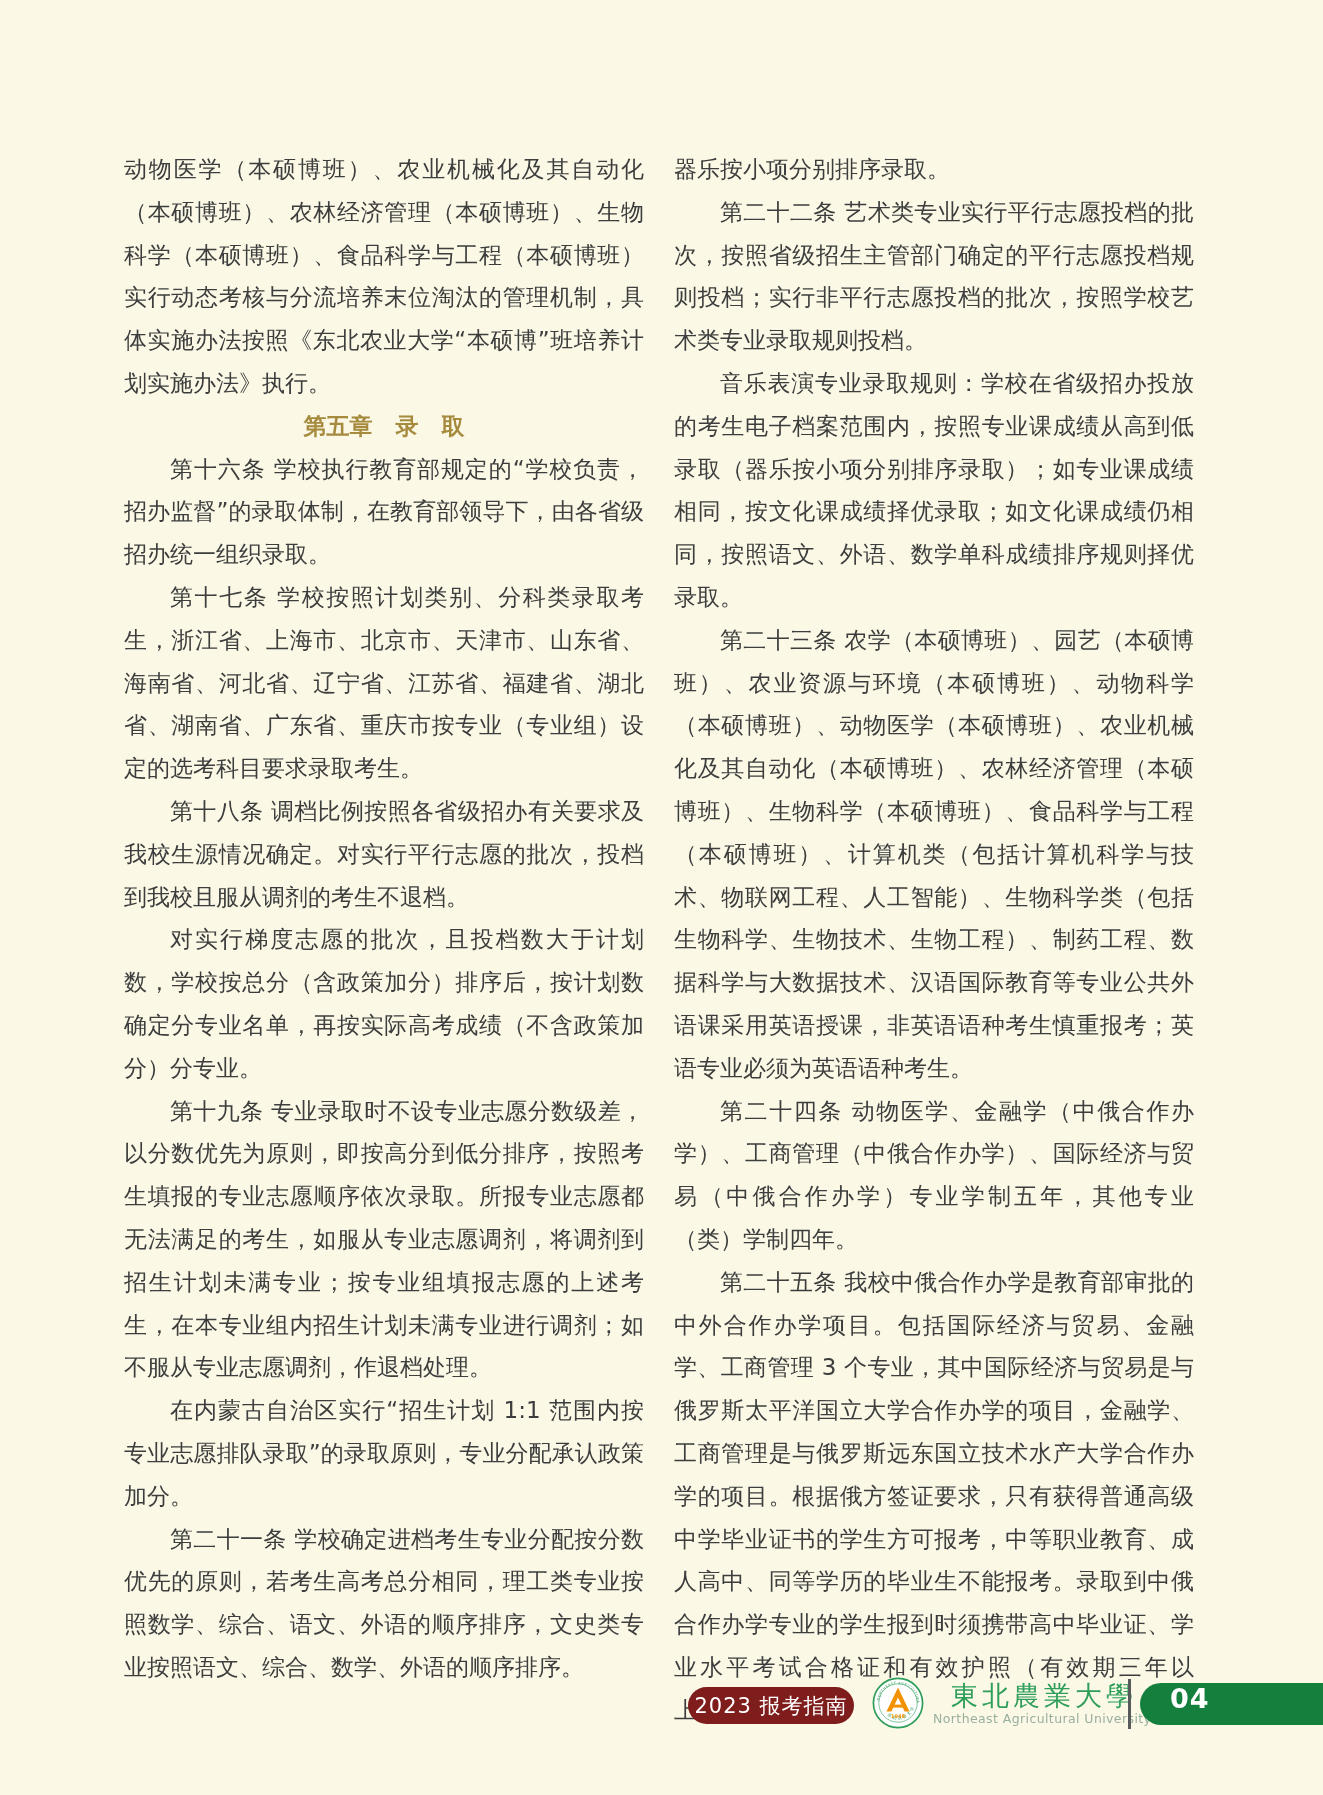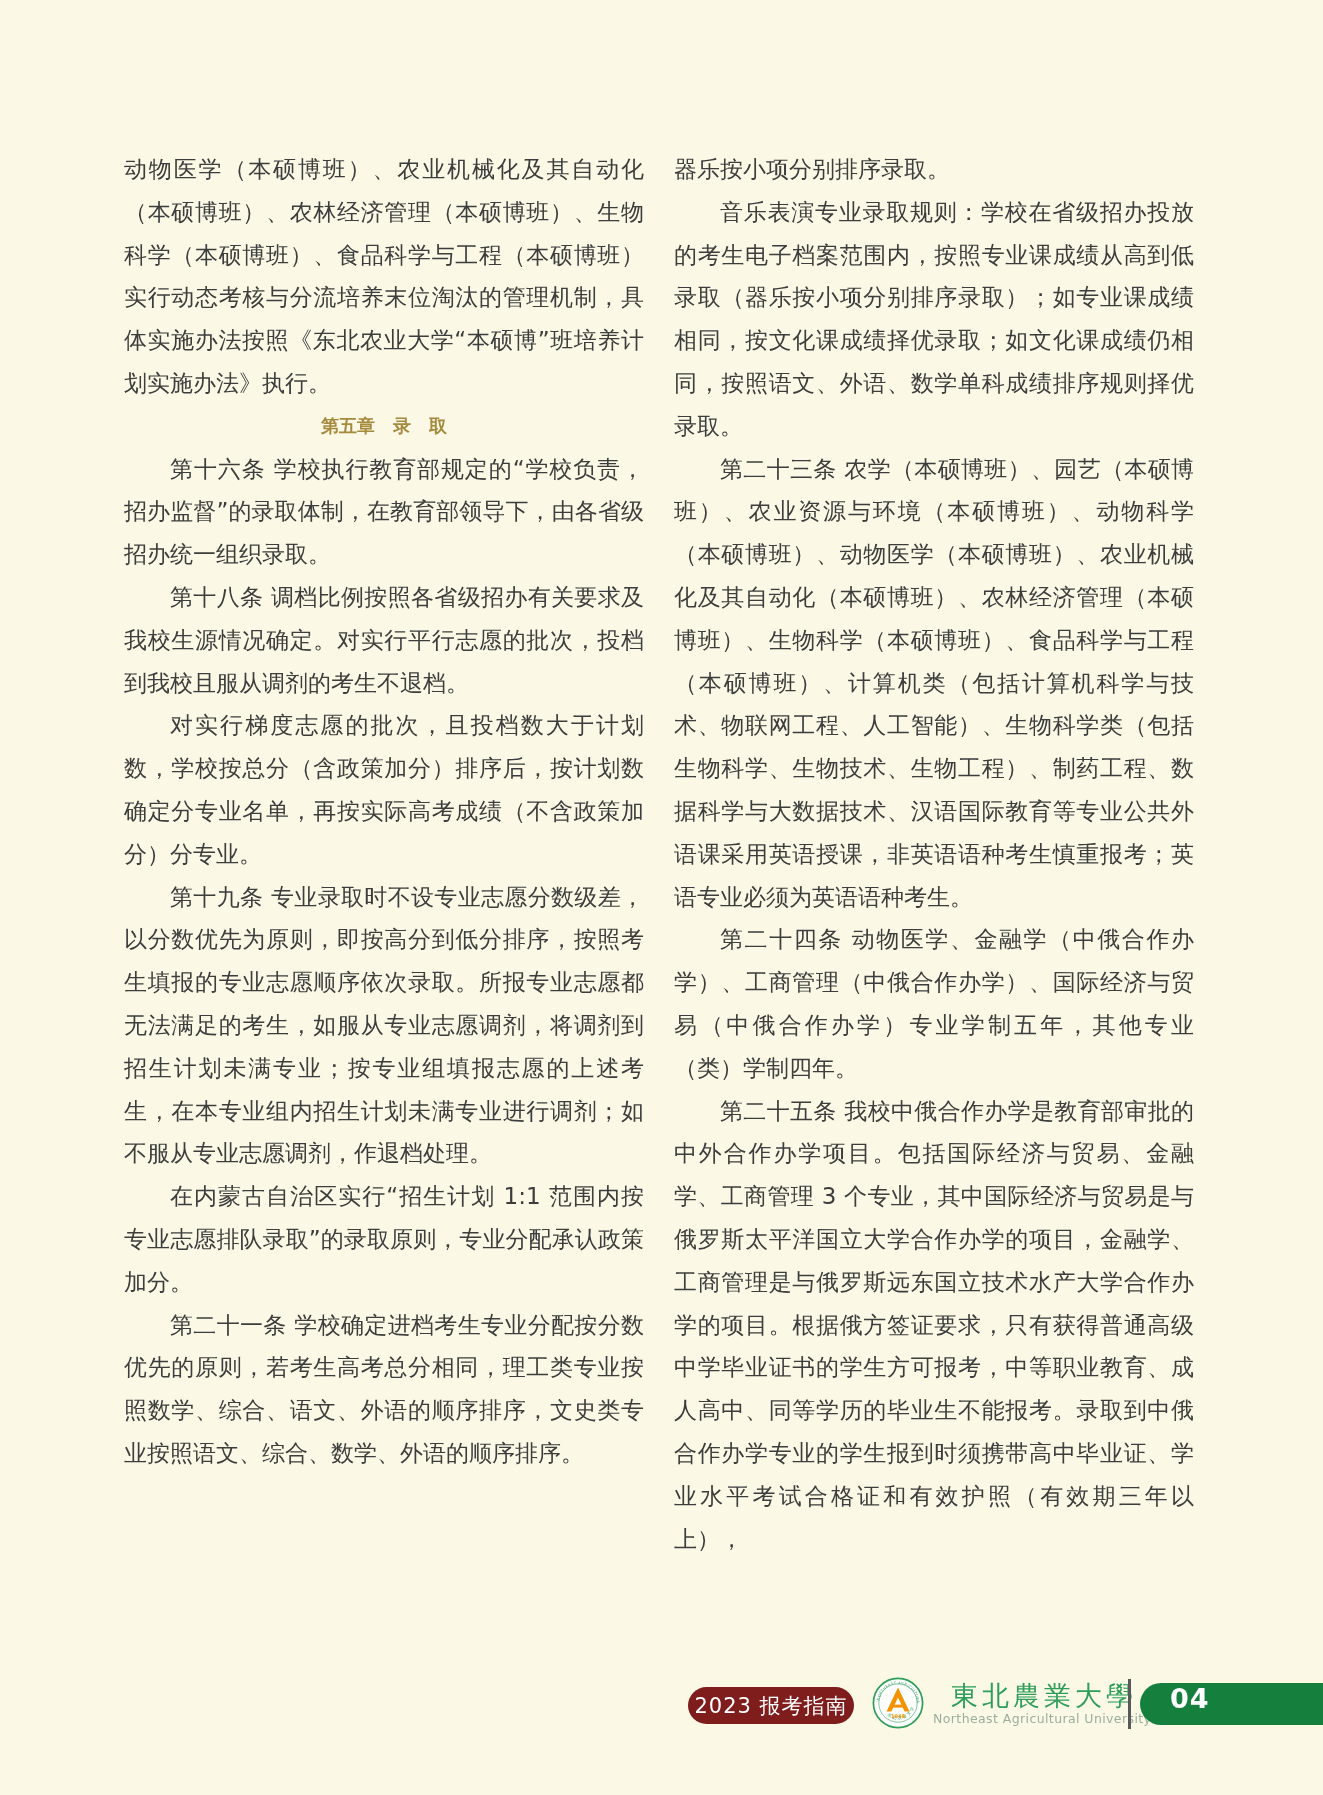--- a/index.html
+++ b/index.html
@@ -24,21 +24,21 @@
   .col {
     width: 520px;
     font-size: 23px;
     line-height: 42.8px;
     color: #3d3d3d;
     text-align: justify;
   }
   .col p { margin: 0; }
   .col p.ind { text-indent: 2em; }
   .chapter {
-    font-size: 18px;
+    font-size: 23px;
     font-weight: 600;
     text-align: center;
     color: #A68A3D;
     line-height: 42.8px;
   }
   
   .guide-pill {
     position: absolute;
     left: 688px;
     top: 1687px;
@@ -108,30 +108,32 @@
 <body>
 
 <div class="page">
 
   <main class="content">
 
     <div class="col">
       <p>动物医学（本硕博班）、农业机械化及其自动化（本硕博班）、农林经济管理（本硕博班）、生物科学（本硕博班）、食品科学与工程（本硕博班）实行动态考核与分流培养末位淘汰的管理机制，具体实施办法按照《东北农业大学“本硕博”班培养计划实施办法》执行。</p>
       <h2 class="chapter">第五章　录　取</h2>
       <p class="ind">第十六条 学校执行教育部规定的“学校负责，招办监督”的录取体制，在教育部领导下，由各省级招办统一组织录取。</p>
+      <p class="ind">第十七条 学校按照计划类别、分科类录取考生，浙江省、上海市、北京市、天津市、山东省、海南省、河北省、辽宁省、江苏省、福建省、湖北省、湖南省、广东省、重庆市按专业（专业组）设定的选考科目要求录取考生。</p>
       <p class="ind">第十八条 调档比例按照各省级招办有关要求及我校生源情况确定。对实行平行志愿的批次，投档到我校且服从调剂的考生不退档。</p>
       <p class="ind">对实行梯度志愿的批次，且投档数大于计划数，学校按总分（含政策加分）排序后，按计划数确定分专业名单，再按实际高考成绩（不含政策加分）分专业。</p>
       <p class="ind">第十九条 专业录取时不设专业志愿分数级差，以分数优先为原则，即按高分到低分排序，按照考生填报的专业志愿顺序依次录取。所报专业志愿都无法满足的考生，如服从专业志愿调剂，将调剂到招生计划未满专业；按专业组填报志愿的上述考生，在本专业组内招生计划未满专业进行调剂；如不服从专业志愿调剂，作退档处理。</p>
       <p class="ind">在内蒙古自治区实行“招生计划 1:1 范围内按专业志愿排队录取”的录取原则，专业分配承认政策加分。</p>
       <p class="ind">第二十一条 学校确定进档考生专业分配按分数优先的原则，若考生高考总分相同，理工类专业按照数学、综合、语文、外语的顺序排序，文史类专业按照语文、综合、数学、外语的顺序排序。</p>
 
     </div>
 
     <div class="col">
       <p>器乐按小项分别排序录取。</p>
+      <p class="ind">第二十二条 艺术类专业实行平行志愿投档的批次，按照省级招生主管部门确定的平行志愿投档规则投档；实行非平行志愿投档的批次，按照学校艺术类专业录取规则投档。</p>
       <p class="ind">音乐表演专业录取规则：学校在省级招办投放的考生电子档案范围内，按照专业课成绩从高到低录取（器乐按小项分别排序录取）；如专业课成绩相同，按文化课成绩择优录取；如文化课成绩仍相同，按照语文、外语、数学单科成绩排序规则择优录取。</p>
       <p class="ind">第二十三条 农学（本硕博班）、园艺（本硕博班）、农业资源与环境（本硕博班）、动物科学（本硕博班）、动物医学（本硕博班）、农业机械化及其自动化（本硕博班）、农林经济管理（本硕博班）、生物科学（本硕博班）、食品科学与工程（本硕博班）、计算机类（包括计算机科学与技术、物联网工程、人工智能）、生物科学类（包括生物科学、生物技术、生物工程）、制药工程、数据科学与大数据技术、汉语国际教育等专业公共外语课采用英语授课，非英语语种考生慎重报考；英语专业必须为英语语种考生。</p>
       <p class="ind">第二十四条 动物医学、金融学（中俄合作办学）、工商管理（中俄合作办学）、国际经济与贸易（中俄合作办学）专业学制五年，其他专业（类）学制四年。</p>
       <p class="ind">第二十五条 我校中俄合作办学是教育部审批的中外合作办学项目。包括国际经济与贸易、金融学、工商管理 3 个专业，其中国际经济与贸易是与俄罗斯太平洋国立大学合作办学的项目，金融学、工商管理是与俄罗斯远东国立技术水产大学合作办学的项目。根据俄方签证要求，只有获得普通高级中学毕业证书的学生方可报考，中等职业教育、成人高中、同等学历的毕业生不能报考。录取到中俄合作办学专业的学生报到时须携带高中毕业证、学业水平考试合格证和有效护照（有效期三年以上），</p>
     </div>
 
   </main>
 
   <div class="guide-pill">
     <span>2023 报考指南</span>

